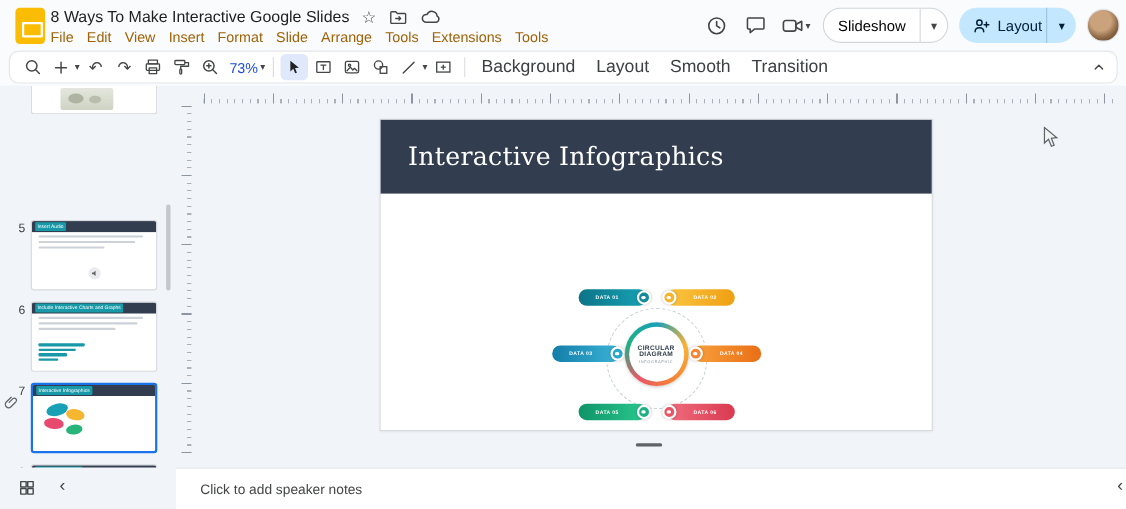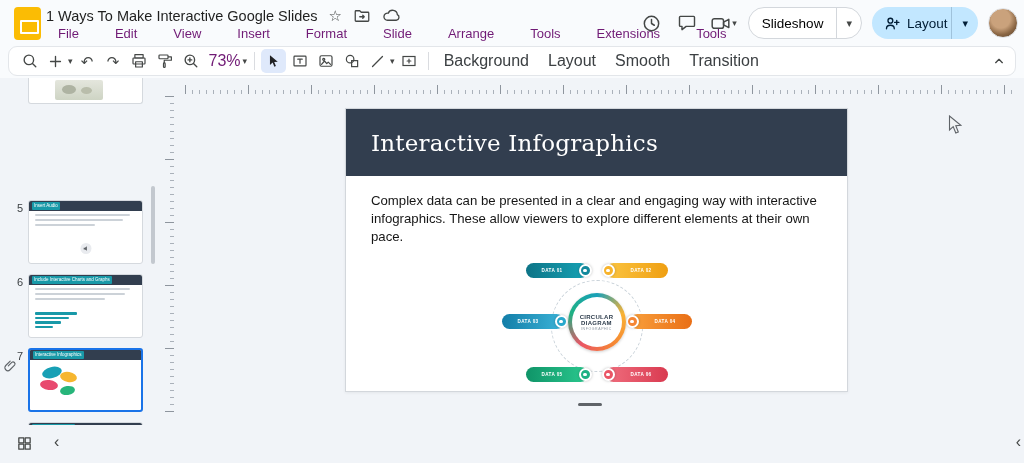--- a/index.html
+++ b/index.html
@@ -8,42 +8,42 @@
 
   
   .topbar{position:absolute;left:0;top:0;right:0;height:46px}
   .logo{position:absolute;left:14px;top:7px;width:27px;height:33px;background:#fbbc04;border-radius:4px}
   .logo::after{content:"";position:absolute;left:6px;top:13px;width:15px;height:10px;border:2px solid #fff;border-radius:1px}
   .title-row{position:absolute;left:46px;top:6px;display:flex;align-items:center;gap:11px}
   .doc-title{font-size:14.5px;color:#1f1f1f;white-space:nowrap}
   .tr-ic{color:#444746;display:flex;align-items:center}
   .star-glyph{font-size:15px;color:#444746}
   .menubar{position:absolute;left:40px;top:24px;display:flex}
-  .menu{font-size:13px;color:#701a75;padding:2px 18px;border-radius:4px;cursor:default}
+  .menu{font-size:13px;color:#a16207;padding:2px 6px;border-radius:4px;cursor:default}
   .right-cluster{position:absolute;right:6px;top:0;height:46px;display:flex;align-items:center;gap:10px}
   .rc-ic{width:26px;height:26px;display:flex;align-items:center;justify-content:center;color:#444746}
   .cam-group{display:flex;align-items:center;gap:2px;color:#444746}
   .btn-slideshow{display:flex;align-items:center;height:32px;background:#fff;border:1px solid #d3d7dc;border-radius:17px;overflow:hidden}
   .btn-slideshow .lbl{font-size:13.5px;color:#000000;padding:0 13px}
   .btn-slideshow .sep{width:1px;height:32px;background:#d3d7dc}
   .btn-slideshow .arr{padding:0 9px;font-size:11px;color:#444746}
   .btn-share{display:flex;align-items:center;height:32px;background:#c2e7ff;border-radius:17px;color:#001d35}
   .btn-share .lbl{font-size:13.5px;font-weight:500;padding:0 4px 0 6px}
   .btn-share .sep{width:1px;height:32px;background:rgba(0,29,53,.18)}
   .btn-share .arr{padding:0 10px;font-size:11px}
   .btn-share .pad{padding-left:12px;display:flex;align-items:center}
   .avatar{width:30px;height:30px;border-radius:50%;background:radial-gradient(circle at 42% 35%,#caa27c 0 38%,#8a6644 65%,#54402c 100%);border:1px solid #e0e3e7}
 
   
   .toolbar{position:absolute;left:8px;right:8px;top:46px;height:30px;background:#fff;border:1px solid #e3e6ea;border-radius:9px;display:flex;align-items:center;padding:0 8px;gap:1px}
   .tb{min-width:25px;height:24px;display:flex;align-items:center;justify-content:center;border-radius:5px;color:#444746}
   .tb.sel{background:#dfe9fb}
   .mini{font-size:9px;color:#444746;margin:0 1px 0 -1px}
   .tdiv{width:1px;height:18px;background:#dadce0;margin:0 5px}
-  .zoom-val{font-size:16px;color:#701a75;padding:0 2px 0 4px}
+  .zoom-val{font-size:13px;color:#1d4ed8;padding:0 2px 0 4px}
   .tbt{font-size:16px;color:#3c4043;padding:3px 9px;border-radius:5px;white-space:nowrap}
   .tb-collapse{margin-left:auto;color:#444746;display:flex;align-items:center}
   .uglyph{font-size:15px;line-height:1;color:#444746}
 
   
   .workspace{position:absolute;left:0;top:78px;right:0;bottom:38px;background:#f1f4f8}
 
   
   .ruler-h{position:absolute;left:185px;right:12px;top:6px;height:10px}
   .ruler-h .minor{position:absolute;bottom:0;left:0;right:0;height:4px;background:repeating-linear-gradient(to right,#aab1ba 0 1px,transparent 1px 7px)}
@@ -111,21 +111,21 @@
   .bl-grid{position:absolute;left:16px;top:10px;color:#444746}
   .bl-chev{position:absolute;left:54px;top:8px;font-size:16px;color:#444746}
   .br-chev{position:absolute;right:3px;top:8px;font-size:16px;color:#444746}
 </style>
 </head>
 <body>
 
 <div class="topbar">
   <div class="logo"></div>
   <div class="title-row">
-    <span class="doc-title">1 Ways To Make Interactive Google Slides</span>
+    <span class="doc-title">8 Ways To Make Interactive Google Slides</span>
     <span class="tr-ic star-glyph">☆</span>
     <span class="tr-ic">
       <svg width="18" height="18" viewBox="0 0 24 24" fill="none" stroke="#444746" stroke-width="1.7" stroke-linecap="round" stroke-linejoin="round">
           <path d="M3 6a1 1 0 0 1 1-1h5l2 2h9a1 1 0 0 1 1 1v10a1 1 0 0 1-1 1H4a1 1 0 0 1-1-1z"></path>
           <path d="M9 13h6m0 0-2-2m2 2-2 2"></path>
         </svg>
     </span>
     <span class="tr-ic">
       <svg width="19" height="19" viewBox="0 0 24 24" fill="none" stroke="#444746" stroke-width="1.7" stroke-linecap="round" stroke-linejoin="round">
           <path d="M7 18a4.5 4.5 0 1 1 .9-8.9A6 6 0 0 1 19.4 11 3.7 3.7 0 0 1 18 18z"></path>
@@ -343,21 +343,20 @@
           <path d="M8.5 12.5 14 7a3.2 3.2 0 0 1 4.5 4.5l-7.3 7.3a4.8 4.8 0 0 1-6.8-6.8L11.5 5"></path>
         </svg>
     </span>
     <div class="film-scrollbar"></div>
   </div>
 
   <div class="slide">
     <div class="slide-head">
       <span class="slide-title">Interactive Infographics</span>
     </div>
-    <div class="slide-body">Complex data can be presented in a clear and engaging way with interactive infographics. These allow viewers to explore different elements at their own pace.</div>
 
     <div class="diagram">
       <div class="dash-ring"></div>
 
       <div class="pill left p1">
         <span class="pill-label">DATA 01</span>
         <span class="pill-dot" style="background: rgb(18, 137, 156);"></span>
       </div>
       <div class="pill right p2">
         <span class="pill-label">DATA 02</span>
@@ -402,14 +401,17 @@
 <div class="bottombar">
   <span class="bl-grid">
     <svg width="17" height="17" viewBox="0 0 24 24" fill="none" stroke="#444746" stroke-width="1.8" stroke-linejoin="round">
         <rect x="4" y="4" width="7" height="7"></rect>
         <rect x="13" y="4" width="7" height="7"></rect>
         <rect x="4" y="13" width="7" height="7"></rect>
         <rect x="13" y="13" width="7" height="7"></rect>
       </svg>
   </span>
   <span class="bl-chev">‹</span>
+  <div class="notes">
+    <span class="notes-text">Click to add speaker notes</span>
+  </div>
   <span class="br-chev">‹</span>
 </div>
 
 </body></html>

